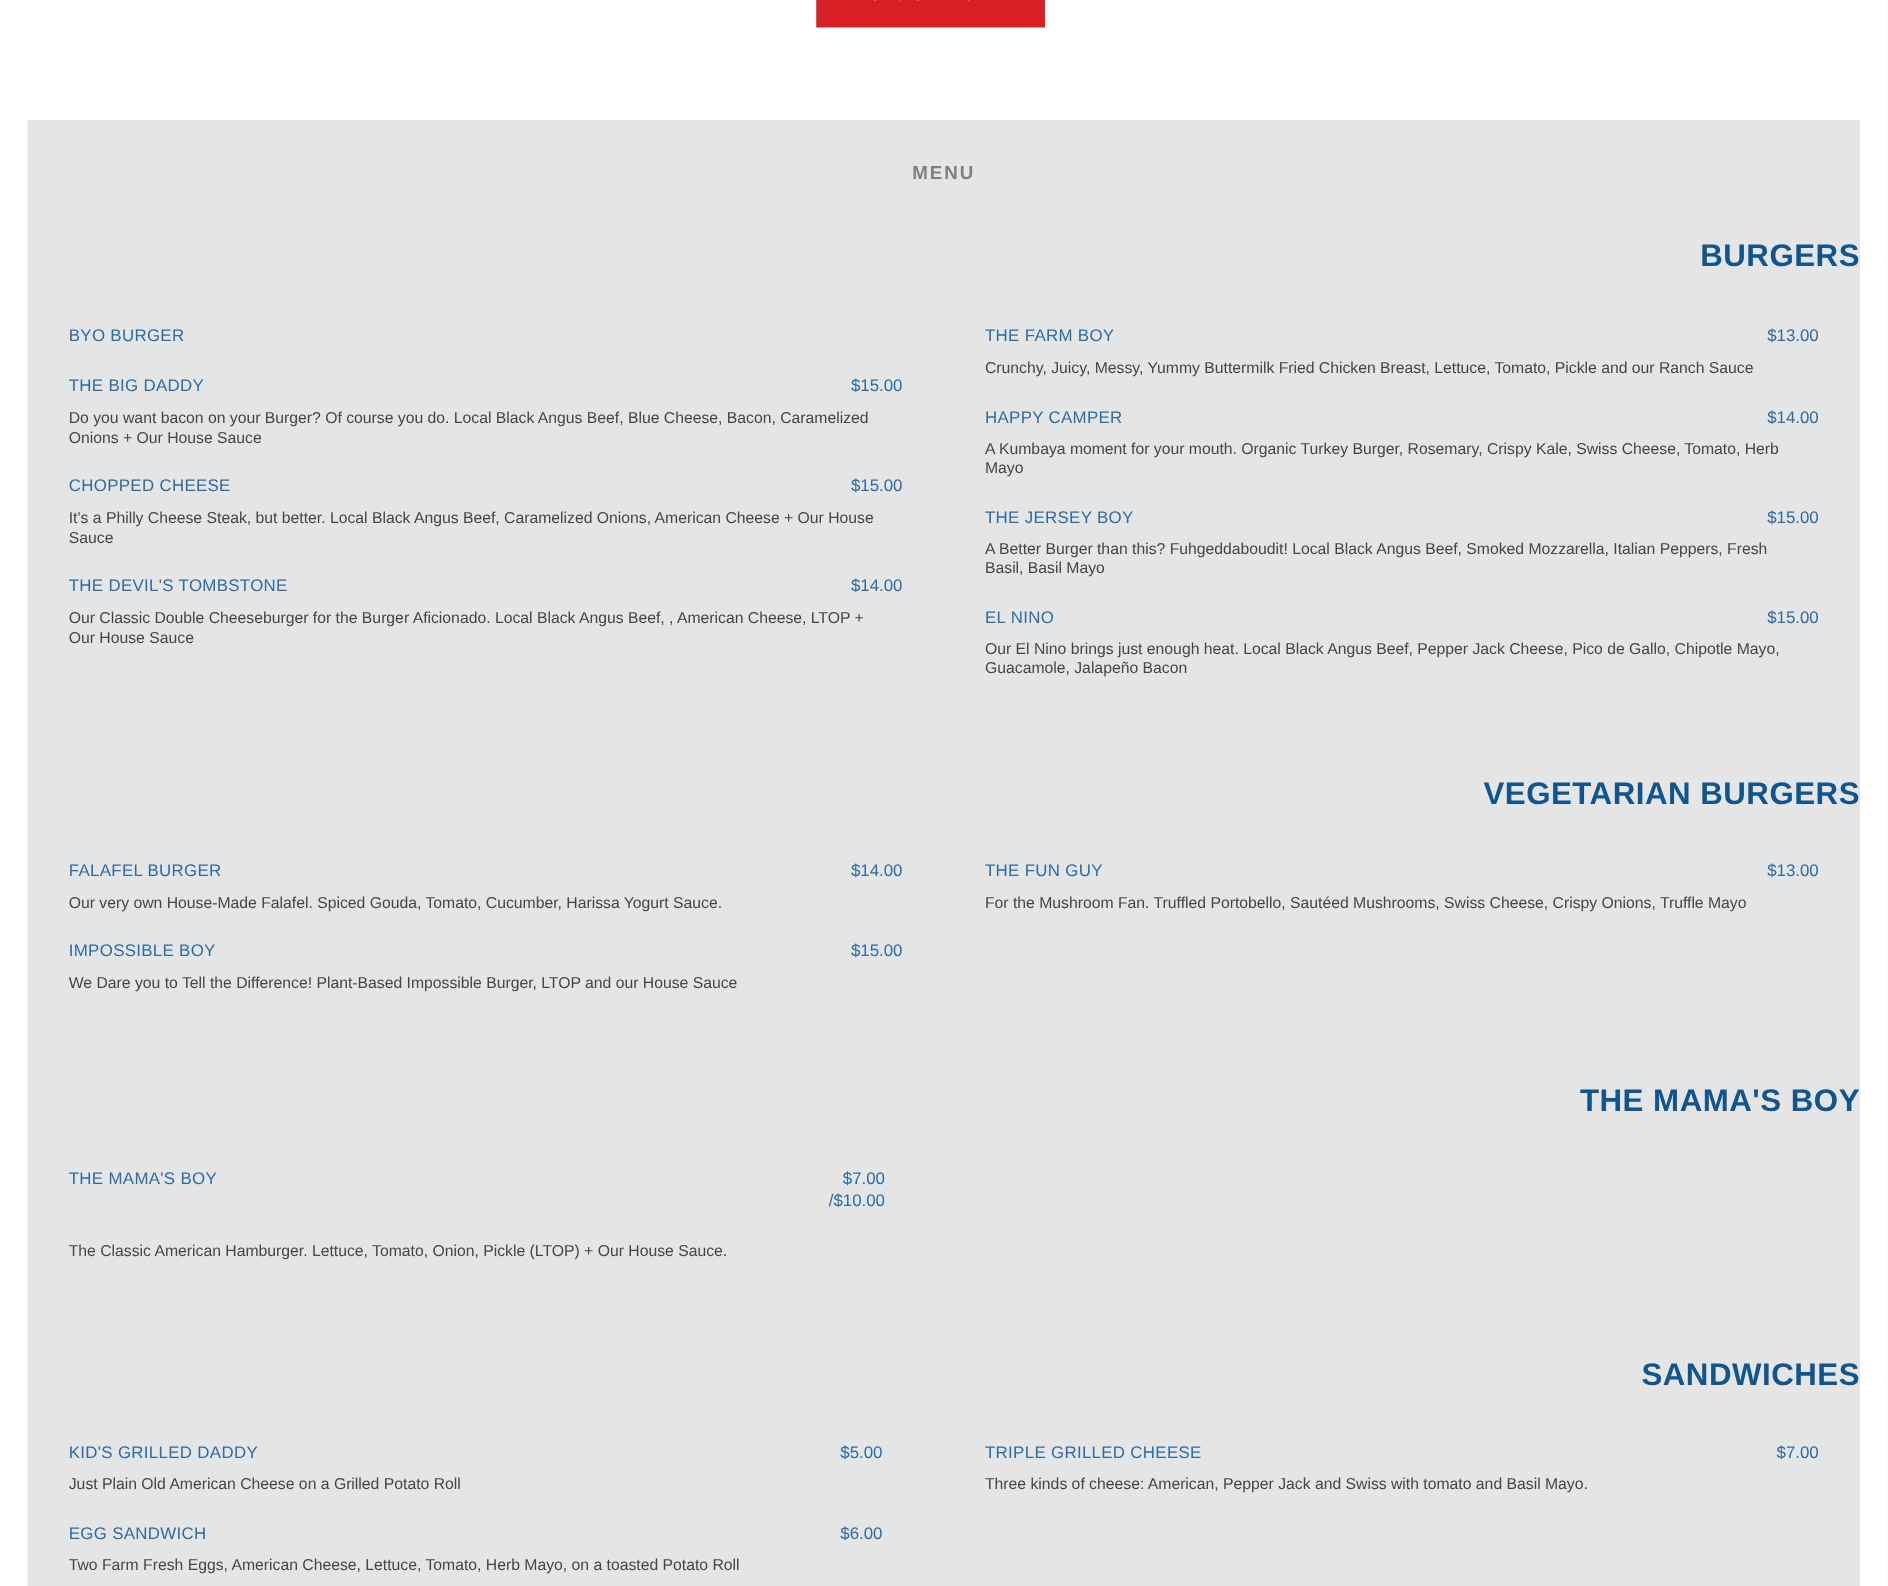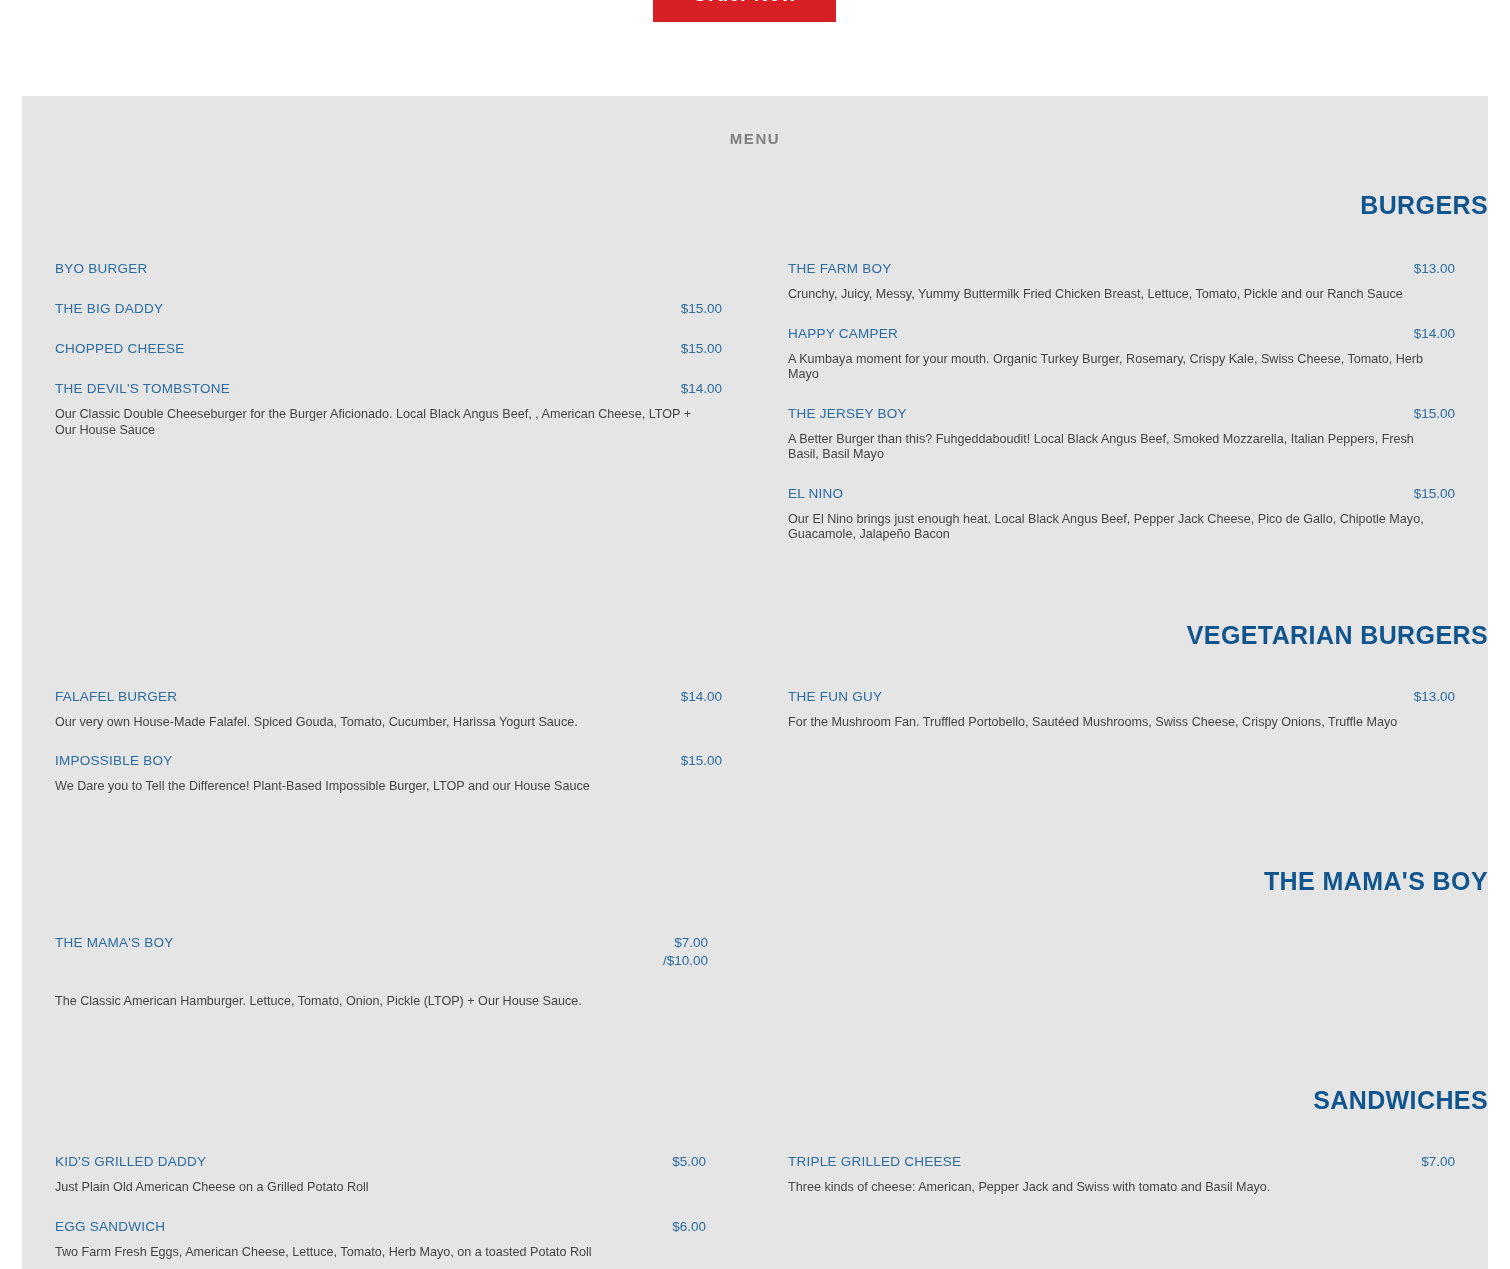--- a/index.html
+++ b/index.html
@@ -154,26 +154,28 @@
               <div class="item-head">
                 <div class="item-name">BYO BURGER</div>
                 <div class="item-price"></div>
               </div>
             </div>
             <div class="item">
               <div class="item-head">
                 <div class="item-name">THE BIG DADDY</div>
                 <div class="item-price">$15.00</div>
               </div>
+              <div class="item-desc">Do you want bacon on your Burger? Of course you do. Local Black Angus Beef, Blue Cheese, Bacon, Caramelized Onions + Our House Sauce</div>
             </div>
             <div class="item">
               <div class="item-head">
                 <div class="item-name">CHOPPED CHEESE</div>
                 <div class="item-price">$15.00</div>
               </div>
+              <div class="item-desc">It's a Philly Cheese Steak, but better. Local Black Angus Beef, Caramelized Onions, American Cheese + Our House Sauce</div>
             </div>
             <div class="item">
               <div class="item-head">
                 <div class="item-name">THE DEVIL'S TOMBSTONE</div>
                 <div class="item-price">$14.00</div>
               </div>
               <div class="item-desc">Our Classic Double Cheeseburger for the Burger Aficionado. Local Black Angus Beef, , American Cheese, LTOP + Our House Sauce</div>
             </div>
           </div>
           <div class="col right">

